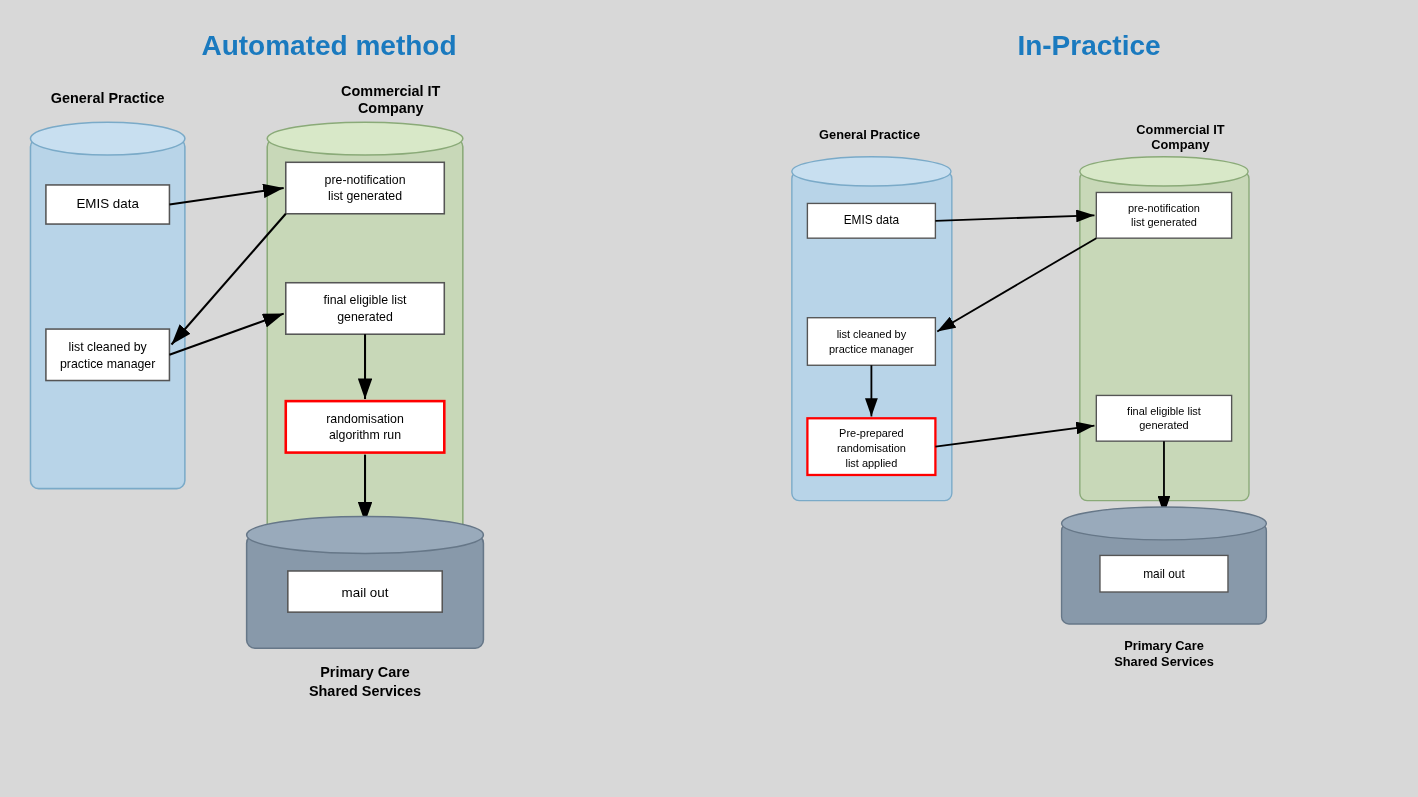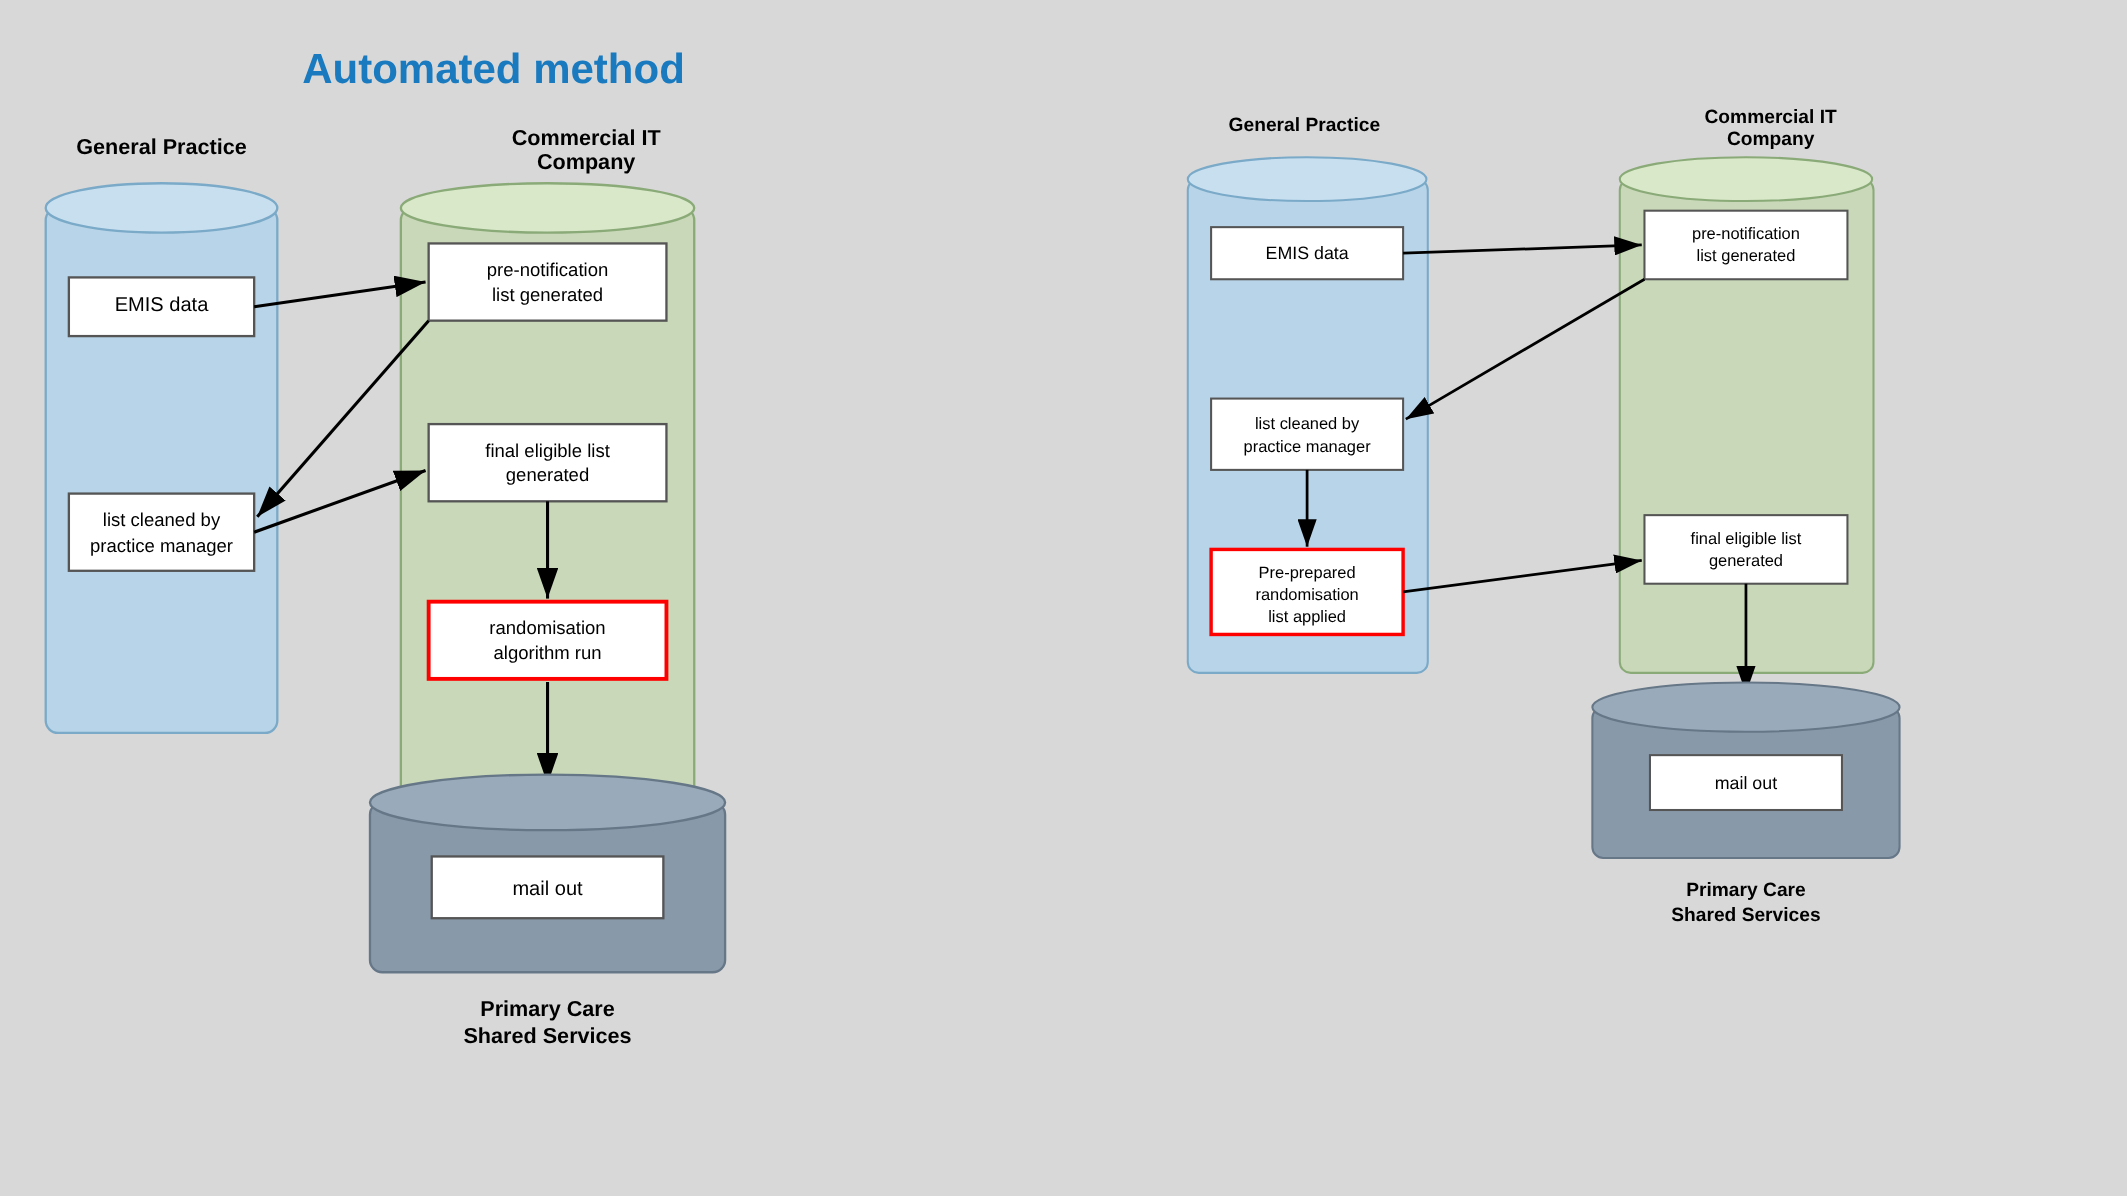--- a/index.html
+++ b/index.html
@@ -112,20 +112,21 @@
         <marker id="arrowhead" markerWidth="10" markerHeight="7" refX="10" refY="3.5" orient="auto">
           <polygon points="0 0, 10 3.5, 0 7" fill="#000"></polygon>
         </marker>
       </defs>
     </svg>
   </div>
 
   <div class="divider"></div>
 
   <div class="diagram">
+    <div class="diagram-title">In-Practice</div>
 
     <svg class="svg-container" viewBox="0 0 700 680" xmlns="http://www.w3.org/2000/svg">
 
       <text x="110" y="20" text-anchor="middle" font-family="Arial" font-size="14" font-weight="bold" fill="#000">General Practice</text>
       <text x="450" y="14" text-anchor="middle" font-family="Arial" font-size="14" font-weight="bold" fill="#000">Commercial IT</text>
       <text x="450" y="30" text-anchor="middle" font-family="Arial" font-size="14" font-weight="bold" fill="#000">Company</text>
 
       <rect x="25" y="55" width="175" height="360" rx="8" ry="8" fill="#b8d4e8" stroke="#7aaac8" stroke-width="1.5"></rect>
       <ellipse cx="112" cy="55" rx="87" ry="16" fill="#c8dff0" stroke="#7aaac8" stroke-width="1.5"></ellipse>
 

